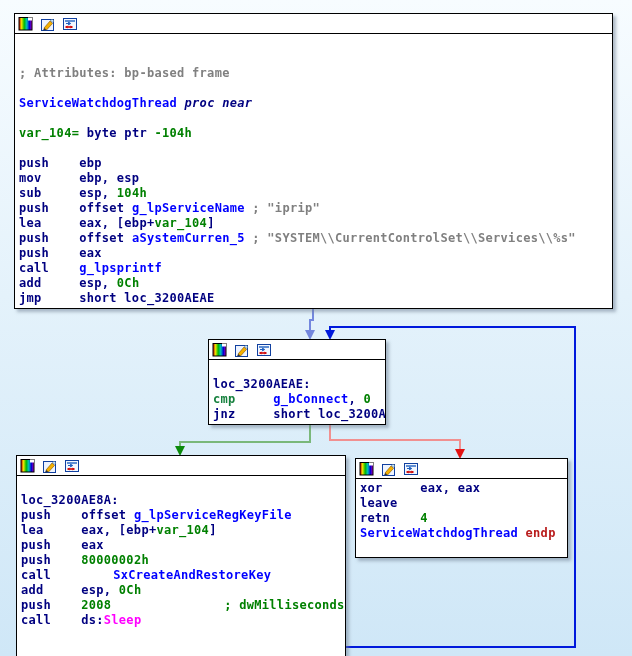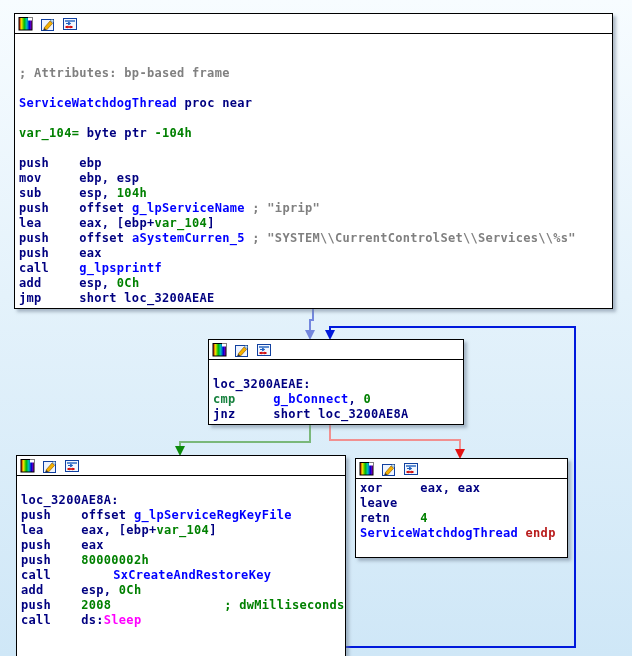--- a/index.html
+++ b/index.html
@@ -87,37 +87,37 @@
             <path d="M3.5 11 h7" stroke="#d00000" stroke-width="1.6"></path>
             <path d="M3.5 11 l2 -1.6 v3.2 Z M10.5 11 l-2 -1.6 v3.2 Z" fill="#d00000"></path>
           </svg>
         </span>
       </div>
       <div class="body">
         <div class="code-line">&nbsp;</div>
         <div class="code-line">&nbsp;</div>
         <div class="code-line"><span style="color: rgb(128, 128, 128);">; Attributes: bp-based frame</span></div>
         <div class="code-line">&nbsp;</div>
-        <div class="code-line"><span style="color: rgb(0, 0, 255);">ServiceWatchdogThread</span><span style="color: rgb(0, 0, 128);"> proc near</span></div>
+        <div class="code-line"><span style="color: rgb(0, 0, 255);">ServiceWatchdogThread</span><span style="color: rgb(0, 0, 128); font-style: italic;"> proc near</span></div>
         <div class="code-line">&nbsp;</div>
         <div class="code-line"><span style="color: rgb(0, 128, 0);">var_104= </span><span style="color: rgb(0, 0, 128);">byte ptr </span><span style="color: rgb(0, 128, 0);">-104h</span></div>
         <div class="code-line">&nbsp;</div>
         <div class="code-line"><span style="color: rgb(0, 0, 128);">push    ebp</span></div>
         <div class="code-line"><span style="color: rgb(0, 0, 128);">mov     ebp, esp</span></div>
         <div class="code-line"><span style="color: rgb(0, 0, 128);">sub     esp, </span><span style="color: rgb(0, 128, 0);">104h</span></div>
         <div class="code-line"><span style="color: rgb(0, 0, 128);">push    offset </span><span style="color: rgb(0, 0, 255);">g_lpServiceName</span><span style="color: rgb(0, 0, 128);"> </span><span style="color: rgb(128, 128, 128);">; "iprip"</span></div>
         <div class="code-line"><span style="color: rgb(0, 0, 128);">lea     eax, [ebp+</span><span style="color: rgb(0, 128, 0);">var_104</span><span style="color: rgb(0, 0, 128);">]</span></div>
         <div class="code-line"><span style="color: rgb(0, 0, 128);">push    offset </span><span style="color: rgb(0, 0, 255);">aSystemCurren_5</span><span style="color: rgb(0, 0, 128);"> </span><span style="color: rgb(128, 128, 128);">; "SYSTEM\\CurrentControlSet\\Services\\%s"</span></div>
         <div class="code-line"><span style="color: rgb(0, 0, 128);">push    eax</span></div>
         <div class="code-line"><span style="color: rgb(0, 0, 128);">call    </span><span style="color: rgb(0, 0, 255);">g_lpsprintf</span></div>
         <div class="code-line"><span style="color: rgb(0, 0, 128);">add     esp, </span><span style="color: rgb(0, 128, 0);">0Ch</span></div>
         <div class="code-line"><span style="color: rgb(0, 0, 128);">jmp     short loc_3200AEAE</span></div>
       </div>
     </div>
-    <div class="block" style="left: 208px; top: 339px; width: 256px; height: 86px;">
+    <div class="block" style="left: 208px; top: 339px; width: 178px; height: 86px;">
       <div class="titlebar">
         <span class="nodeicon">
           <svg width="16" height="16">
             <defs>
               <linearGradient id="rg" x1="0" y1="0" x2="1" y2="0">
                 <stop offset="0" stop-color="#d00000"></stop>
                 <stop offset=".2" stop-color="#e8e800"></stop>
                 <stop offset=".4" stop-color="#00b800"></stop>
                 <stop offset=".6" stop-color="#00c0c0"></stop>
                 <stop offset=".8" stop-color="#0000d0"></stop>

